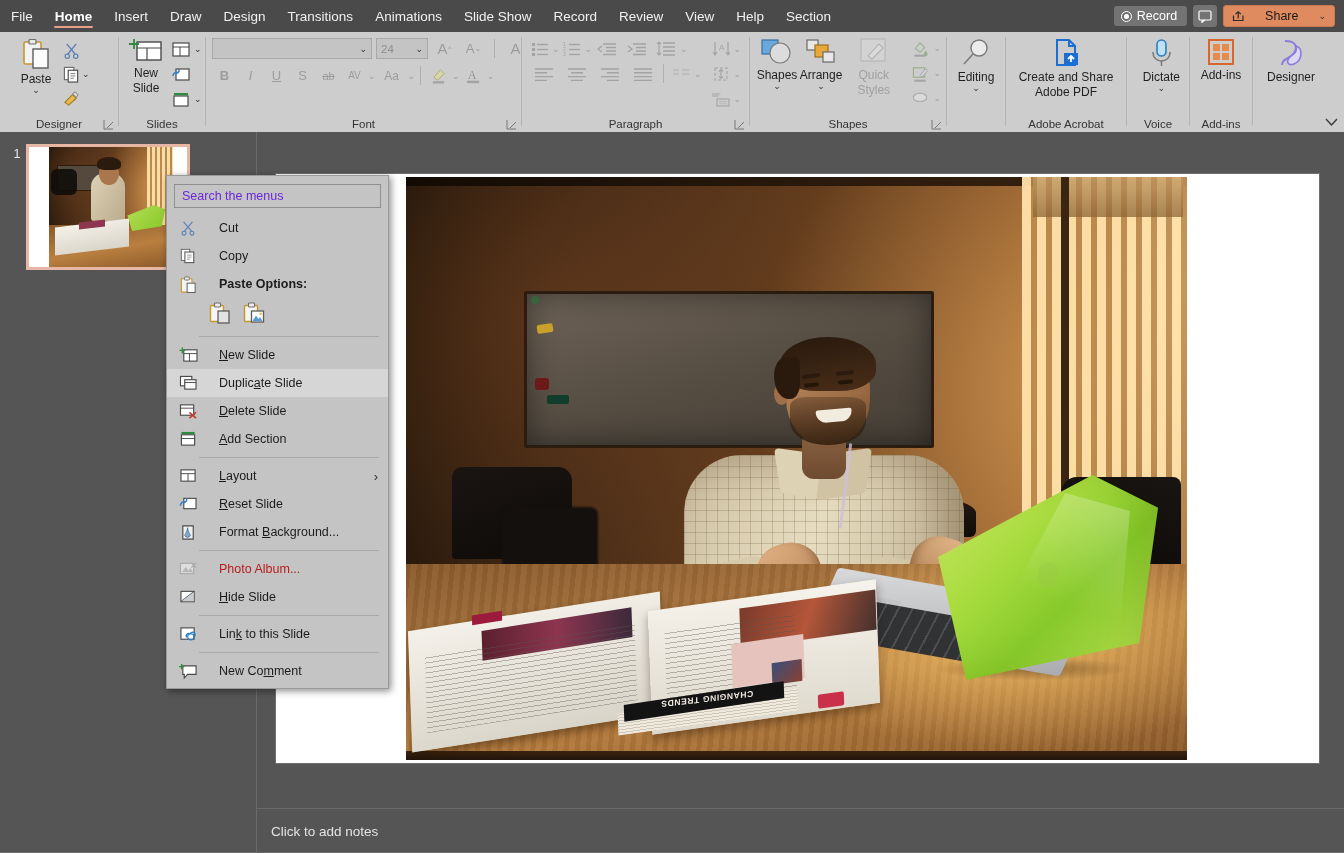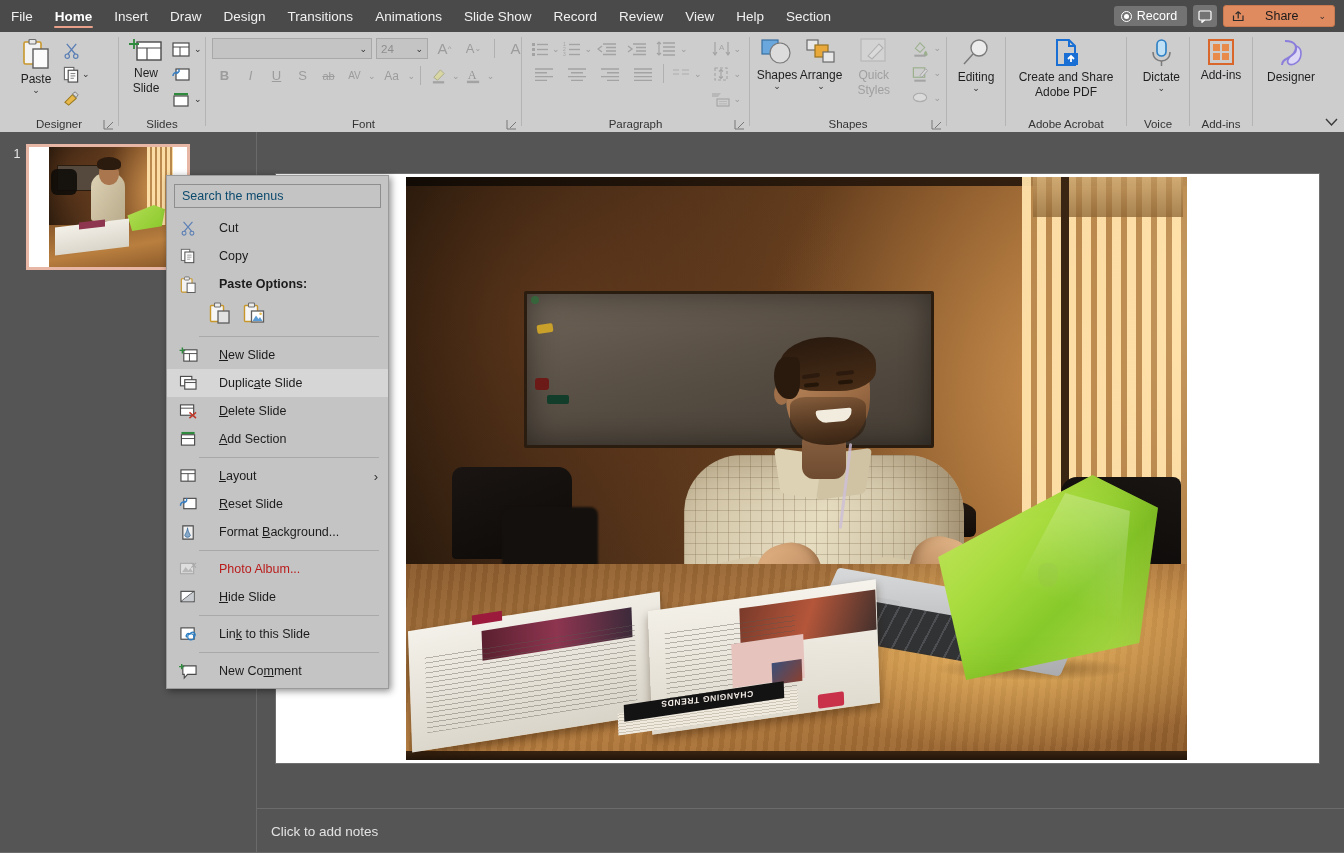--- a/index.html
+++ b/index.html
@@ -413,21 +413,21 @@
     position:absolute; left:166px; top:175px; width:223px;
     background:#c4c4c4; border:1px solid #9a9a9a;
     box-shadow:2px 2px 7px rgba(0,0,0,.45); z-index:50;
     padding:4px 0 3px 0;
   }
   .ctx-search {
     margin:4px 7px 6px 7px; height:24px; background:#c4c4c4;
     border:1px solid #8e8e8e; display:flex; align-items:center;
     padding-left:7px;
   }
-  .ctx-search span { font-size:12.5px; color:#0c4a6e; }
+  .ctx-search span { font-size:12.5px; color:#6d28d9; }
   .ctx-item {
     display:flex; align-items:center; height:28px; padding:0 10px 0 6px;
     font-size:12.5px; color:#1c1c1c; cursor:default; position:relative;gap:16px;
   }
   .ctx-item:hover, .ctx-item.hl { background:#d6d6d6; }
   .ctx-item.disabled { color:#b91c1c; }
   .ctx-ico {
     width:30px; min-width:30px; height:22px; display:flex;
     align-items:center; justify-content:center;
   }

